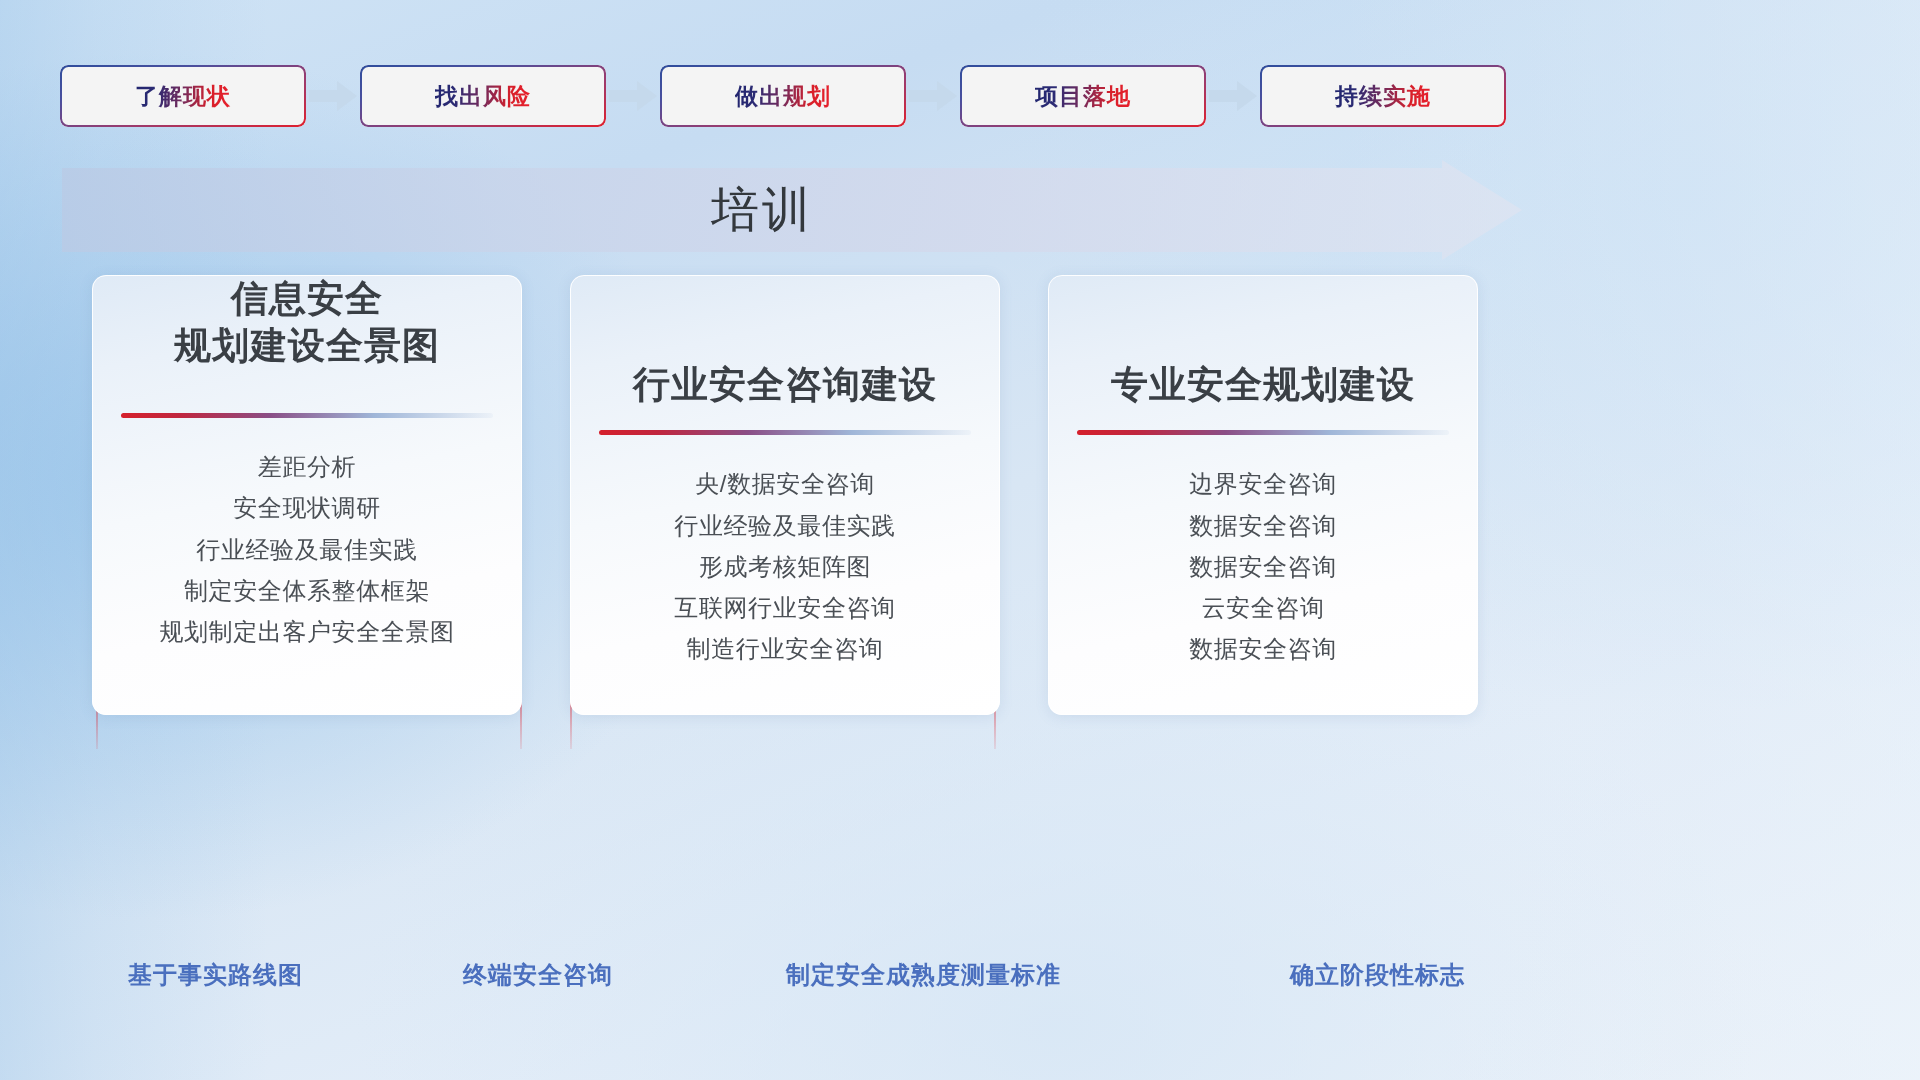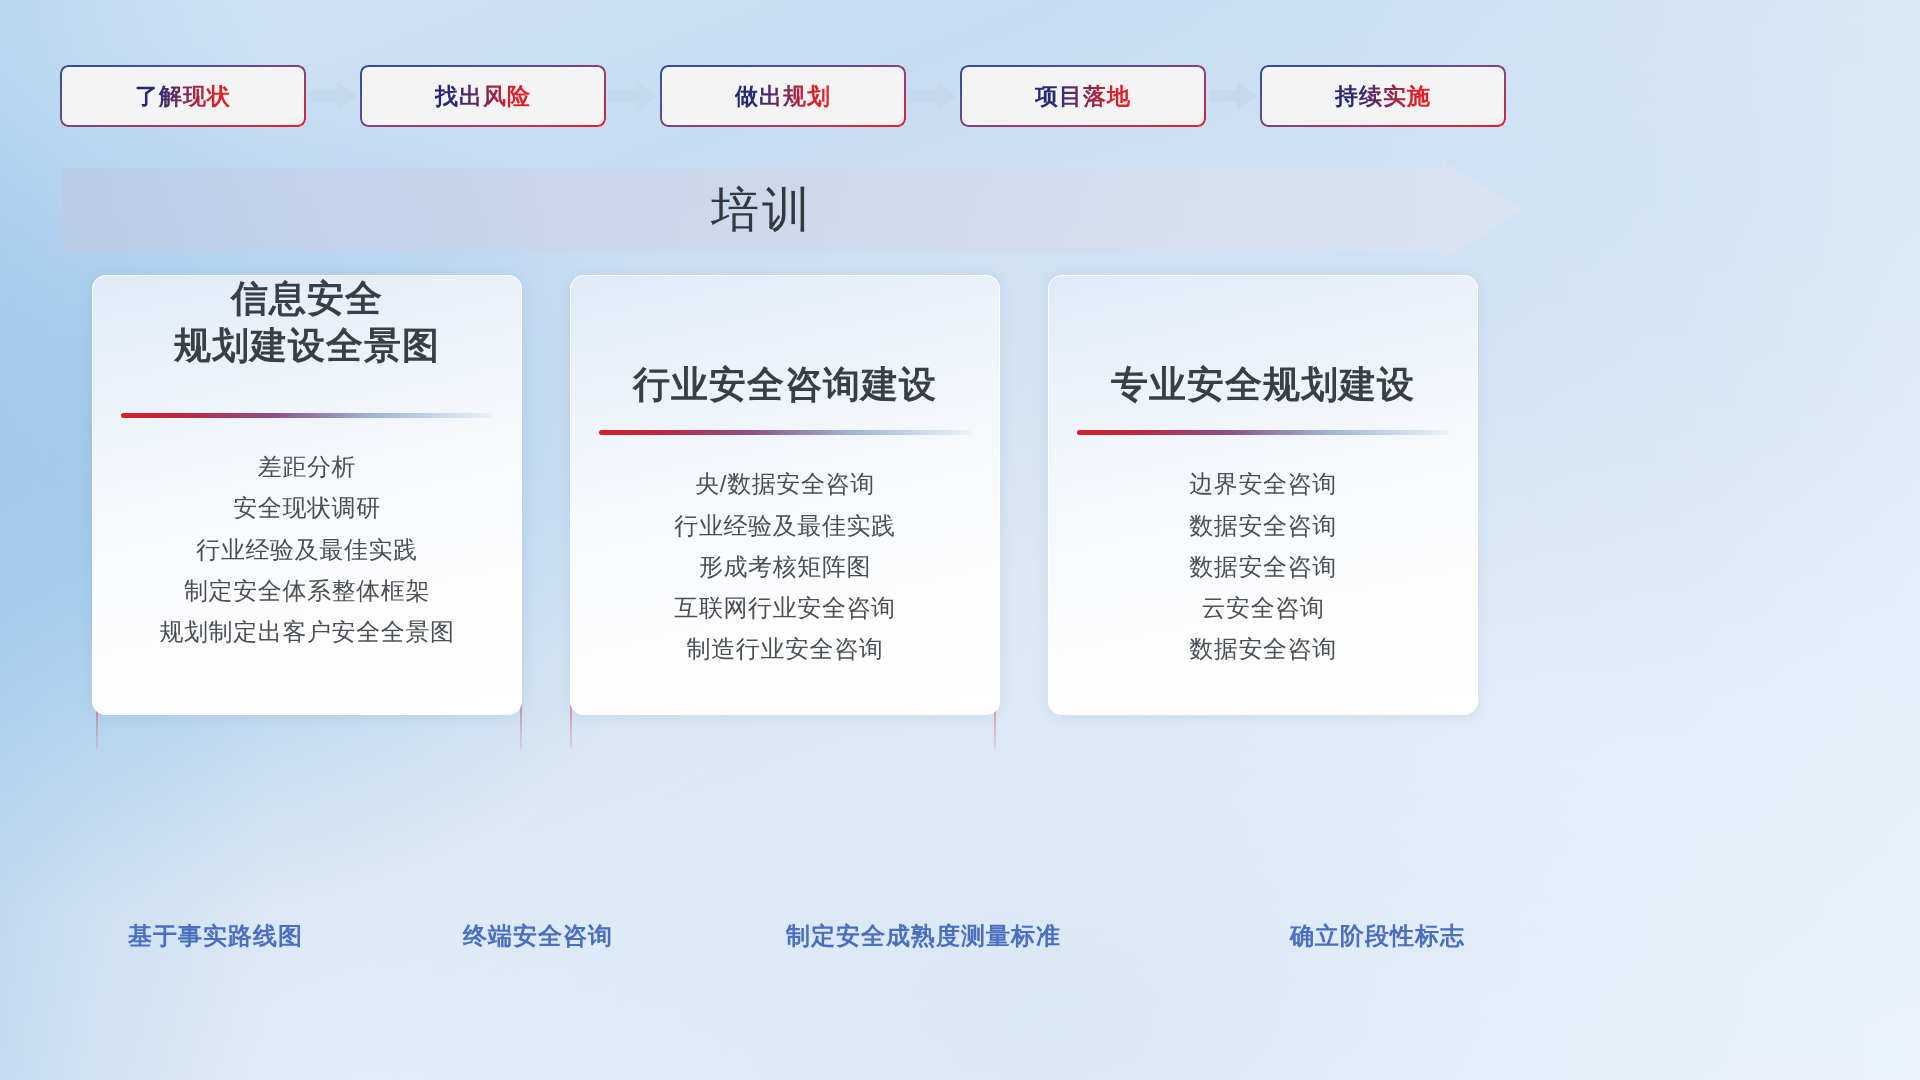--- a/index.html
+++ b/index.html
@@ -195,21 +195,21 @@
   .card-list li {
     font-size: 24px;
     line-height: 1.72;
     color: #4a4f55;
     letter-spacing: 0.6px;
   }
 
   
   .footnotes {
     position: absolute;
-    top: 920px;
+    top: 959px;
     left: 0;
     width: 1920px;
     height: 40px;
   }
   .footnote {
     position: absolute;
     font-size: 24px;
     font-weight: 700;
     color: #4a6fbe;
     letter-spacing: 1px;

